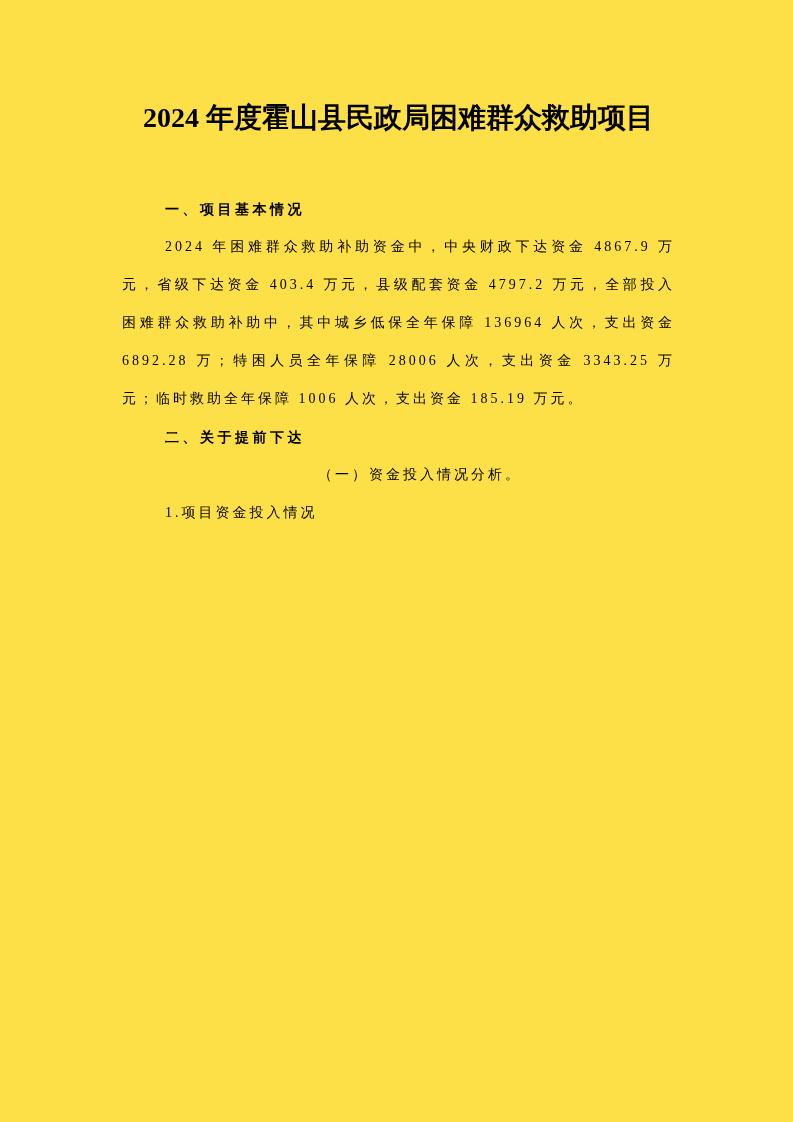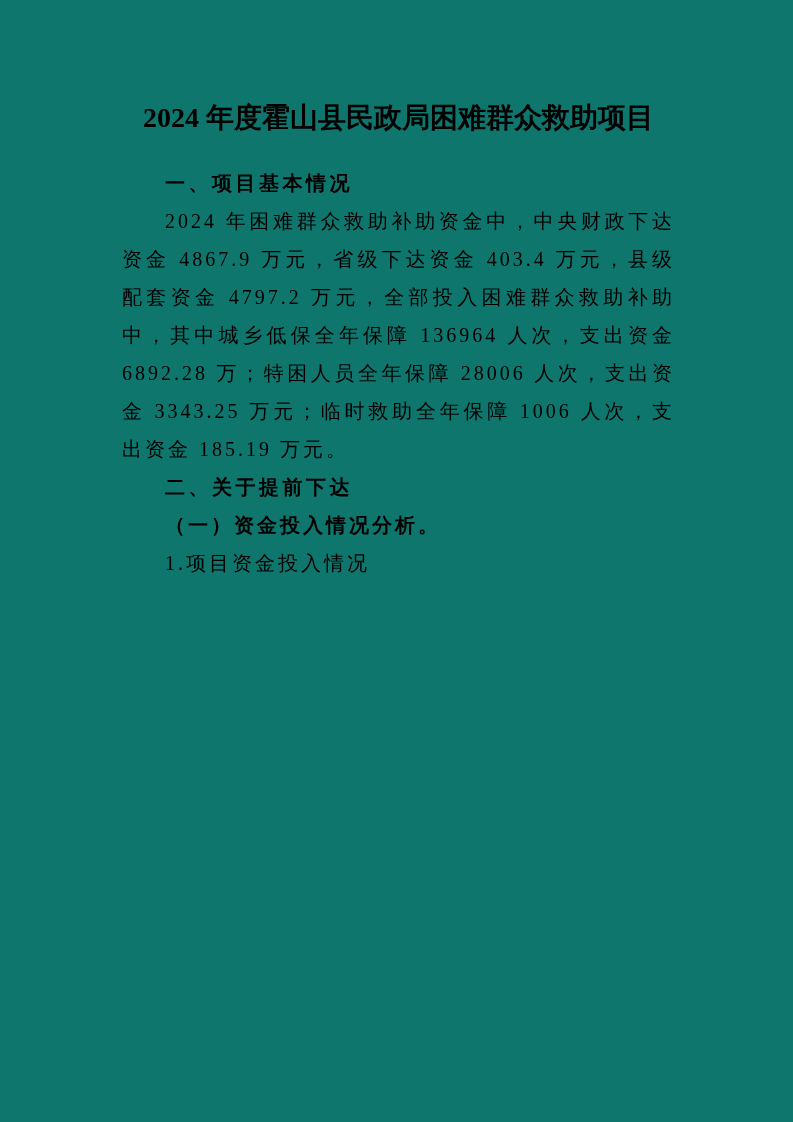--- a/index.html
+++ b/index.html
@@ -3,59 +3,60 @@
 <meta charset="utf-8">
 <style>
   * { margin: 0; padding: 0; box-sizing: border-box; }
   html, body { background: #ffffff; }
   body { width: 793px; }
 
   .page {
     position: relative;
     width: 793px;
     height: 1122px;
-    background: #0f766e;
+    background: #fde047;
     color: #000000;
     padding: 100px 118px 0 122px;
     overflow: hidden;
     font-family: "Liberation Serif", "DejaVu Serif", serif;
   }
 
   .doc-title {
     font-size: 28px;
     line-height: 36px;
     font-weight: 700;
     text-align: center;
     font-family: "Liberation Serif", "DejaVu Serif", serif;
   }
 
   .doc-body {
-    margin-top: 28px;
-    font-size: 20px;
+    margin-top: 54px;
+    font-size: 14px;
     line-height: 38px;
     letter-spacing: 3px;
   }
 
   .para {
     margin: 0;
     text-align: justify;
     text-justify: inter-character;
     text-indent: 43px;
   }
 
   .h-section {
     font-family: "Liberation Sans", "DejaVu Sans", sans-serif;
     font-weight: 700;
     text-indent: 43px;
     letter-spacing: 3.5px;
   }
 
   .h-sub {
-    font-weight: 700;
+    font-weight: 400;
     text-indent: 43px;
+    text-align: center;
   }
 
   .h-num {
     font-weight: 400;
     text-indent: 43px;
   }
 </style>
 </head>
 <body>
 

